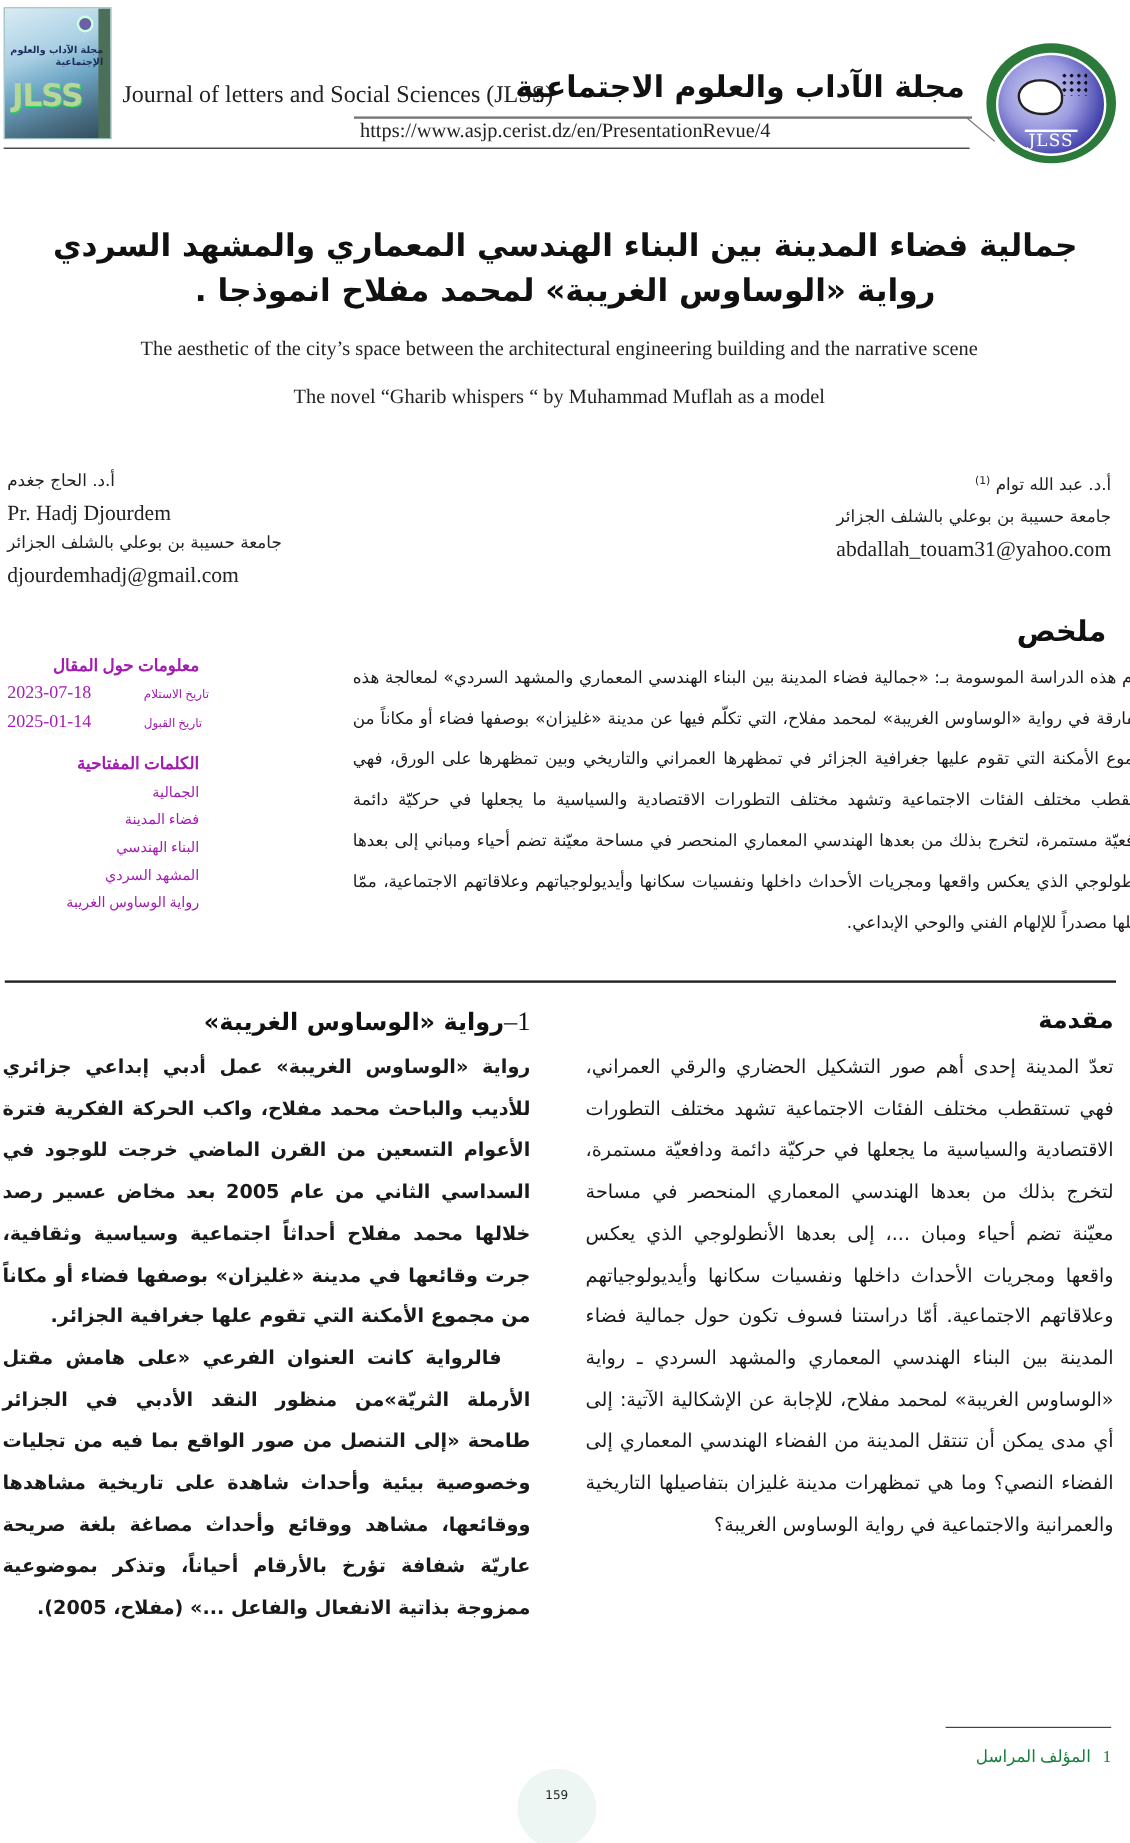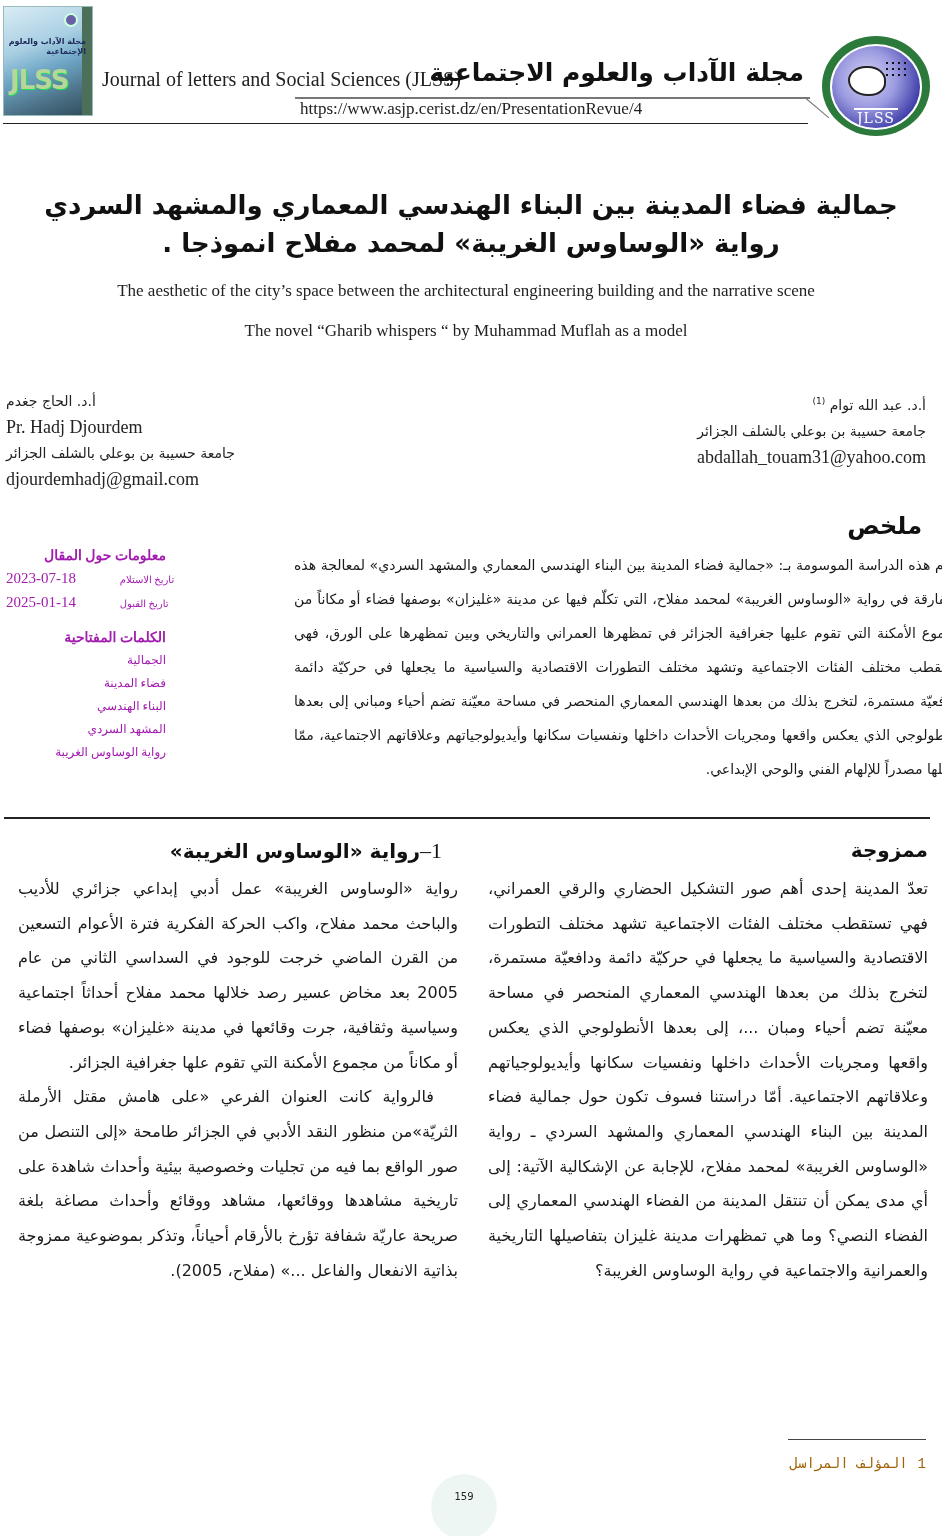--- a/index.html
+++ b/index.html
@@ -62,26 +62,26 @@
 
   .rule { position: absolute; left: 4px; top: 817px; width: 926px; height: 2px; background: #222; }
 
   
   .col-head { position: absolute; font-family: "DejaVu Sans", sans-serif; font-weight: bold; font-size: 20px; color: #111; direction: rtl; white-space: nowrap; }
   .ch-right { right: 14px; top: 838px; }
   .ch-left { right: 500px; top: 838px; }
   .ch-left .num { font-family: "Liberation Serif", serif; font-weight: normal; font-size: 22px; }
   .col { position: absolute; direction: rtl; text-align: justify; text-align-last: right; font-family: "DejaVu Sans", sans-serif; font-size: 16px; line-height: 34.7px; color: #1a1a1a; }
   .col-right { left: 488px; top: 872px; width: 440px; }
-  .col-left { left: 18px; top: 872px; width: 440px; }
+  .col-left { left: 2px; top: 872px; width: 440px; font-weight: bold; }
   .col-left p + p { text-indent: 24px; }
 
   
   .fn-rule { position: absolute; left: 788px; top: 1439px; width: 138px; height: 1px; background: #444; }
-  .fn { position: absolute; right: 16px; top: 1455px; direction: rtl; font-family: Liberation Mono, monospace; font-size: 14px; color: #a16207; white-space: nowrap; }
+  .fn { position: absolute; right: 16px; top: 1455px; direction: rtl; font-family: Liberation Serif, serif; font-size: 14px; color: #15803d; white-space: nowrap; }
   .fn .n { margin-left: 10px; }
 
   .page-num { position: absolute; left: 431px; top: 1474px; width: 66px; height: 66px; border-radius: 50%; background: #eef6f3; text-align: center; font-family: "DejaVu Sans", sans-serif; font-size: 10px; line-height: 46px; color: #222; }
 </style>
 </head>
 <body>
 
 <div class="hdr-cover">
   <div class="c-band"></div>
   <div class="c-logo"></div>
@@ -131,21 +131,21 @@
   <h4>الكلمات المفتاحية</h4>
   <div class="kw">الجمالية</div>
   <div class="kw">فضاء المدينة</div>
   <div class="kw">البناء الهندسي</div>
   <div class="kw">المشهد السردي</div>
   <div class="kw">رواية الوساوس الغريبة</div>
 </div>
 
 <div class="rule"></div>
 
-<div class="col-head ch-right">ممزوجة</div>
+<div class="col-head ch-right">مقدمة</div>
 <div class="col col-right">تعدّ المدينة إحدى أهم صور التشكيل الحضاري والرقي العمراني، فهي تستقطب مختلف الفئات الاجتماعية تشهد مختلف التطورات الاقتصادية والسياسية ما يجعلها في حركيّة دائمة ودافعيّة مستمرة، لتخرج بذلك من بعدها الهندسي المعماري المنحصر في مساحة معيّنة تضم أحياء ومبان ...، إلى بعدها الأنطولوجي الذي يعكس واقعها ومجريات الأحداث داخلها ونفسيات سكانها وأيديولوجياتهم وعلاقاتهم الاجتماعية. أمّا دراستنا فسوف تكون حول جمالية فضاء المدينة بين البناء الهندسي المعماري والمشهد السردي ـ رواية «الوساوس الغريبة» لمحمد مفلاح، للإجابة عن الإشكالية الآتية: إلى أي مدى يمكن أن تنتقل المدينة من الفضاء الهندسي المعماري إلى الفضاء النصي؟ وما هي تمظهرات مدينة غليزان بتفاصيلها التاريخية والعمرانية والاجتماعية في رواية الوساوس الغريبة؟</div>
 
 <div class="col-head ch-left"><span class="num">1–</span><span>رواية «الوساوس الغريبة»</span></div>
 <div class="col col-left">
   <p>رواية «الوساوس الغريبة» عمل أدبي إبداعي جزائري للأديب والباحث محمد مفلاح، واكب الحركة الفكرية فترة الأعوام التسعين من القرن الماضي خرجت للوجود في السداسي الثاني من عام 2005 بعد مخاض عسير رصد خلالها محمد مفلاح أحداثاً اجتماعية وسياسية وثقافية، جرت وقائعها في مدينة «غليزان» بوصفها فضاء أو مكاناً من مجموع الأمكنة التي تقوم علها جغرافية الجزائر.</p>
   <p>فالرواية كانت العنوان الفرعي «على هامش مقتل الأرملة الثريّة»من منظور النقد الأدبي في الجزائر طامحة «إلى التنصل من صور الواقع بما فيه من تجليات وخصوصية بيئية وأحداث شاهدة على تاريخية مشاهدها ووقائعها، مشاهد ووقائع وأحداث مصاغة بلغة صريحة عاريّة شفافة تؤرخ بالأرقام أحياناً، وتذكر بموضوعية ممزوجة بذاتية الانفعال والفاعل ...» (مفلاح، 2005).</p>
 </div>
 
 <div class="fn-rule"></div>
 <div class="fn"><span class="n">1</span><span>المؤلف المراسل</span></div>

